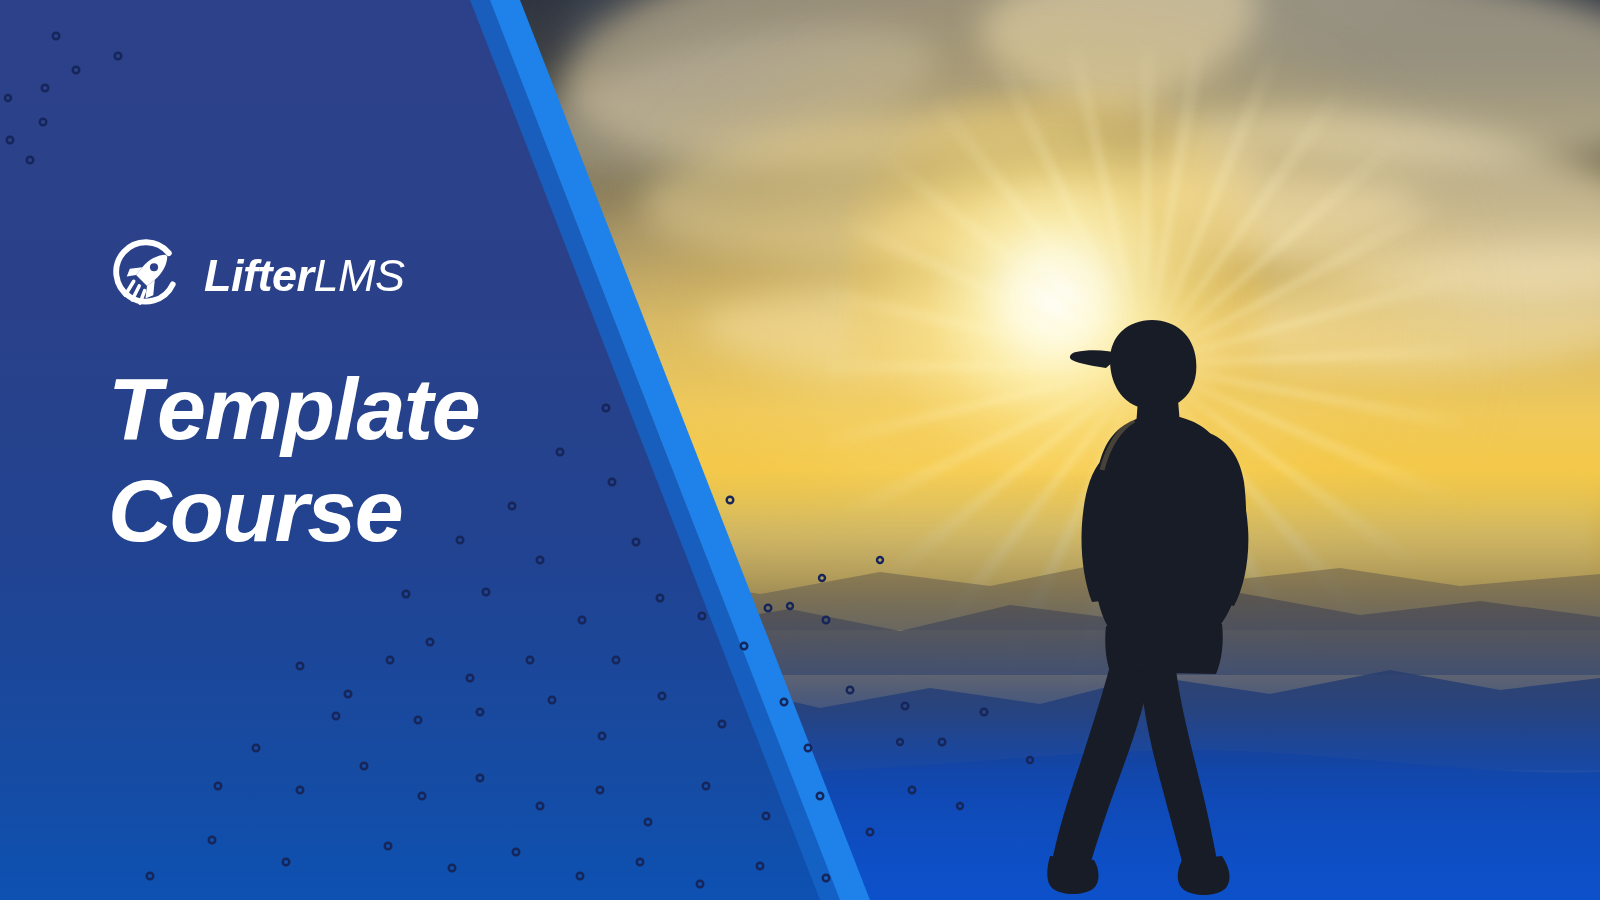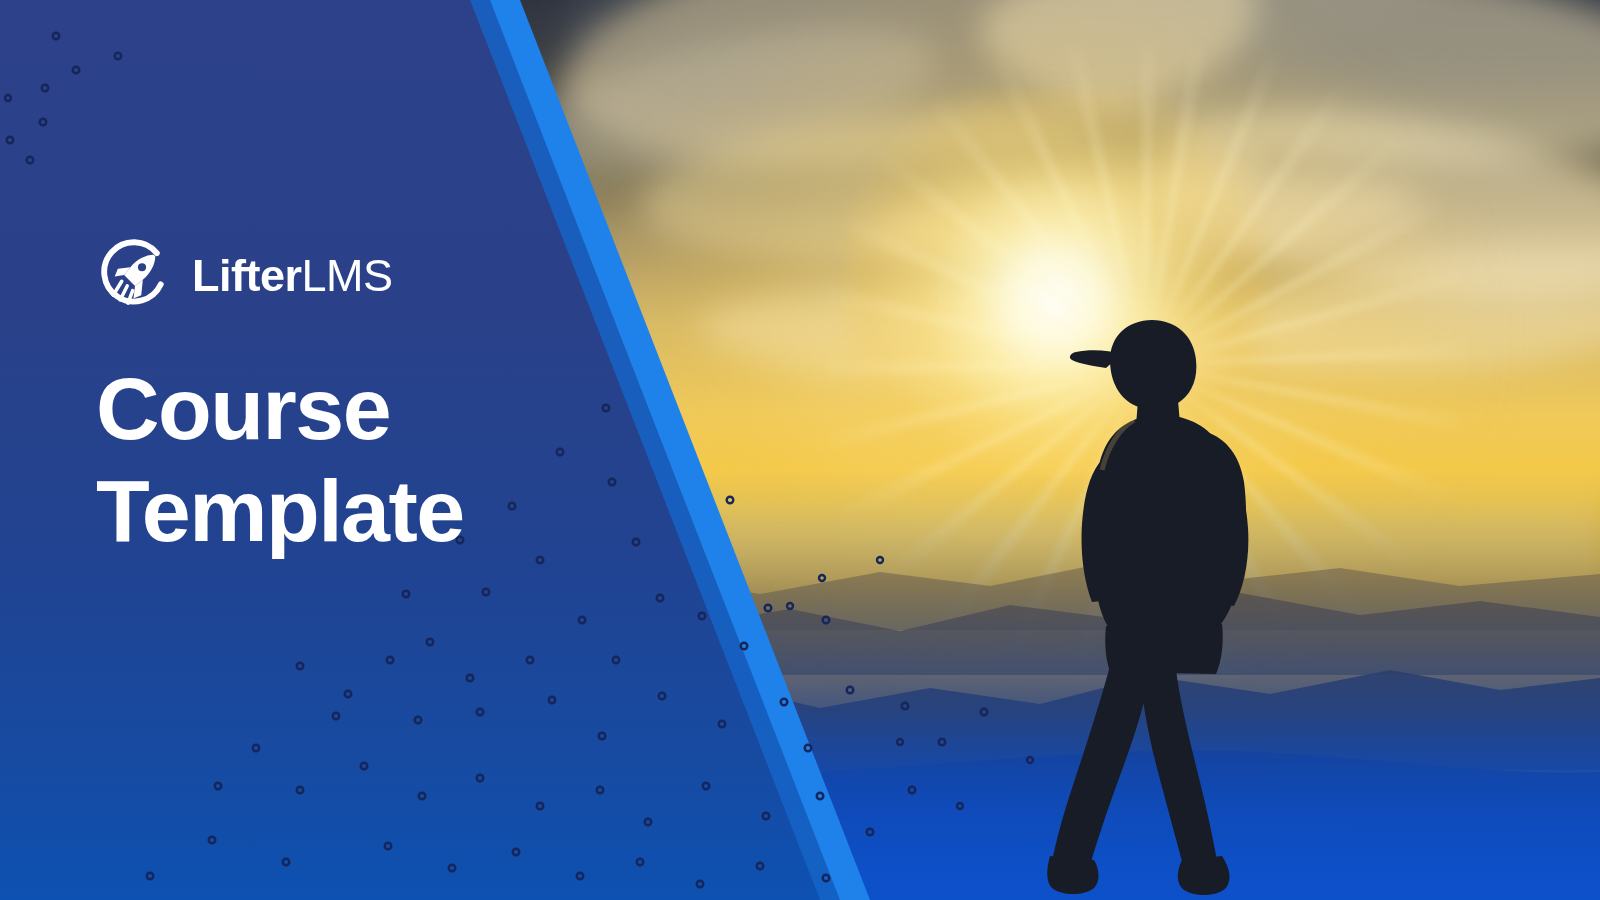--- a/index.html
+++ b/index.html
@@ -176,22 +176,23 @@
     opacity:.8;
   }
 
   
   .dots{ position:absolute; inset:0; z-index:4; pointer-events:none; }
   .dots svg{ display:block; width:100%; height:100%; }
 
   
   .content{
     position:absolute; z-index:6;
-    left:96px; top:236px;
+    left:108px; top:236px;
     width:520px;
+    font-style:italic;
   }
 
   .logo-row{
     display:flex; align-items:center; gap:18px;
     margin-bottom:44px;
   }
   .logo-mark{ width:78px; height:78px; flex:0 0 auto; }
   .logo-mark svg{ display:block; width:100%; height:100%; }
   .logo-text{
     font-size:45px; line-height:1; color:#ffffff;
@@ -421,19 +422,19 @@
             <line x1="47" y1="70" x2="41" y2="86"></line>
           </g>
         </svg>
       </span>
       <span class="logo-text">
         <span class="w1">Lifter</span><span class="w2">LMS</span>
       </span>
     </div>
 
     <h1 class="headline">
+      <span class="ln">Template</span>
       <span class="ln">Course</span>
-      <span class="ln">Template</span>
     </h1>
 
   </div>
 
 </div>
 
 </body></html>

